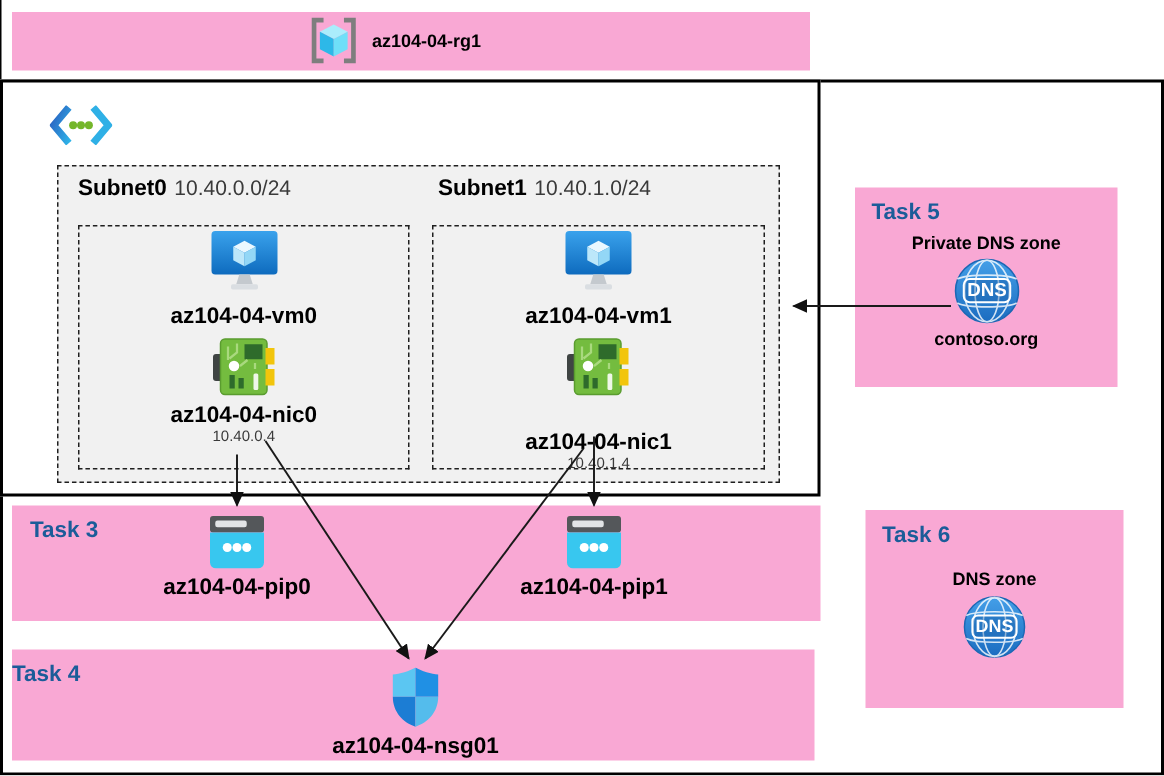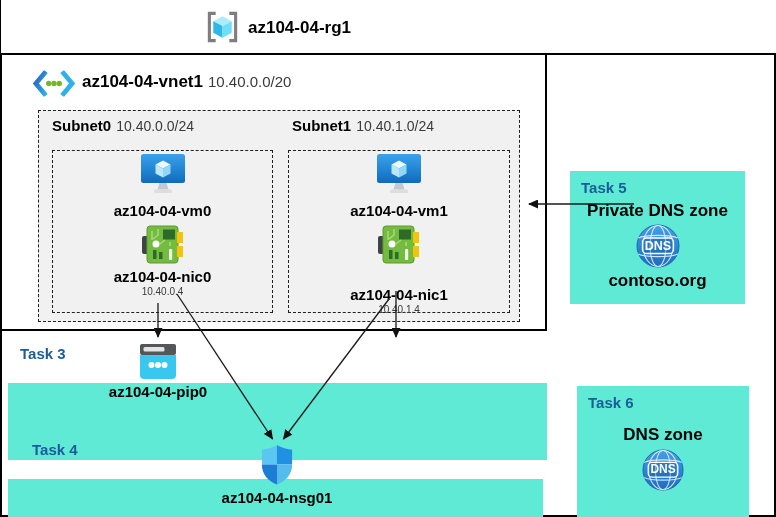--- a/index.html
+++ b/index.html
@@ -1,22 +1,22 @@
 <!DOCTYPE html>
 <html><head>
 <meta charset="utf-8">
 <style>
   html,body{margin:0;padding:0;background:#fff;}
   .stage{position:relative;width:776px;height:517px;background:#fff;overflow:hidden;
          font-family:"Liberation Sans",sans-serif;color:#000;}
   .abs{position:absolute;}
-  .panel{background:#5eead4;margin-top:46px;}
+  .panel{background:#f9a8d4;}
   .tasklbl{color:#1B5C99;font-weight:bold;font-size:15px;}
   .bname{font-weight:bold;font-size:15px;color:#000;}
-  .bname-lg{font-weight:bold;font-size:17px;color:#000;}
+  .bname-lg{font-weight:bold;font-size:12px;color:#000;}
   .cidr{font-size:15px;color:#3A3A3A;margin-left:5px;font-weight:normal;}
   .cidr-sm{font-size:14px;color:#3A3A3A;margin-left:5px;font-weight:normal;}
   .ip{font-size:10px;color:#3A3A3A;}
   .dashed{border:1px dashed #1F1F1F;box-sizing:border-box;}
   .solidbox{border:2px solid #000;box-sizing:border-box;}
   .stack{display:flex;flex-direction:column;align-items:center;}
   .dns-txt{font-family:"Liberation Sans",sans-serif;font-size:12.5px;font-weight:bold;
            fill:#fff;text-anchor:middle;}
   svg{display:block;}
 </style>
@@ -118,23 +118,20 @@
   <div class="abs panel" style="left:8px;top:8px;width:532px;height:39px;"></div>
   <svg class="abs" style="left:205px;top:10px;" width="35" height="35" viewBox="0 0 36 36">
       <use href="#sym-rg"></use>
     </svg>
   <div class="abs bname-lg" style="left:248px;top:8px;line-height:39px;">az104-04-rg1</div>
 
   <div class="abs solidbox" style="left:0;top:53px;width:547px;height:278px;background:#fff;"></div>
   <svg class="abs" style="left:33px;top:70px;" width="42" height="27" viewBox="0 0 44 28">
       <use href="#sym-vnet"></use>
     </svg>
-  <div class="abs" style="left:82px;top:72px;white-space:nowrap;">
-    <span class="bname-lg">az104-04-vnet1</span><span class="cidr">10.40.0.0/20</span>
-  </div>
 
   <div class="abs dashed" style="left:38px;top:110px;width:482px;height:212px;background:#F1F1F1;"></div>
 
   <div class="abs" style="left:52px;top:117px;white-space:nowrap;">
     <span class="bname">Subnet0</span><span class="cidr-sm">10.40.0.0/24</span>
   </div>
   <div class="abs dashed" style="left:52px;top:150px;width:221px;height:163px;"></div>
   <div class="abs stack" style="left:52px;top:154px;width:221px;">
     <svg width="46" height="40" viewBox="0 0 46 40">
         <use href="#sym-vm"></use>
@@ -164,23 +161,29 @@
   </div>
 
   <div class="abs panel" style="left:8px;top:337px;width:539px;height:77px;"></div>
   <div class="abs tasklbl" style="left:20px;top:345px;">Task 3</div>
   <div class="abs stack" style="left:88px;top:344px;width:140px;">
     <svg width="36" height="35" viewBox="0 0 36 35">
         <use href="#sym-pip"></use>
       </svg>
     <div class="bname" style="margin-top:4px;">az104-04-pip0</div>
   </div>
+  <div class="abs stack" style="left:326px;top:344px;width:140px;">
+    <svg width="36" height="35" viewBox="0 0 36 35">
+        <use href="#sym-pip"></use>
+      </svg>
+    <div class="bname" style="margin-top:4px;">az104-04-pip1</div>
+  </div>
 
   <div class="abs panel" style="left:8px;top:433px;width:535px;height:74px;"></div>
-  <div class="abs tasklbl" style="left:32px;top:441px;">Task 4</div>
+  <div class="abs tasklbl" style="left:8px;top:441px;">Task 4</div>
   <div class="abs stack" style="left:207px;top:444px;width:140px;">
     <svg width="36" height="41" viewBox="0 0 36 42">
         <use href="#sym-nsg"></use>
       </svg>
     <div class="bname" style="margin-top:4px;">az104-04-nsg01</div>
   </div>
 
   <div class="abs panel stack" style="left:570px;top:125px;width:175px;height:133px;box-sizing:border-box;padding-top:8px;">
     <div class="tasklbl" style="align-self:flex-start;margin-left:11px;">Task 5</div>
     <div class="bname-lg" style="margin-top:5px;">Private DNS zone</div>

